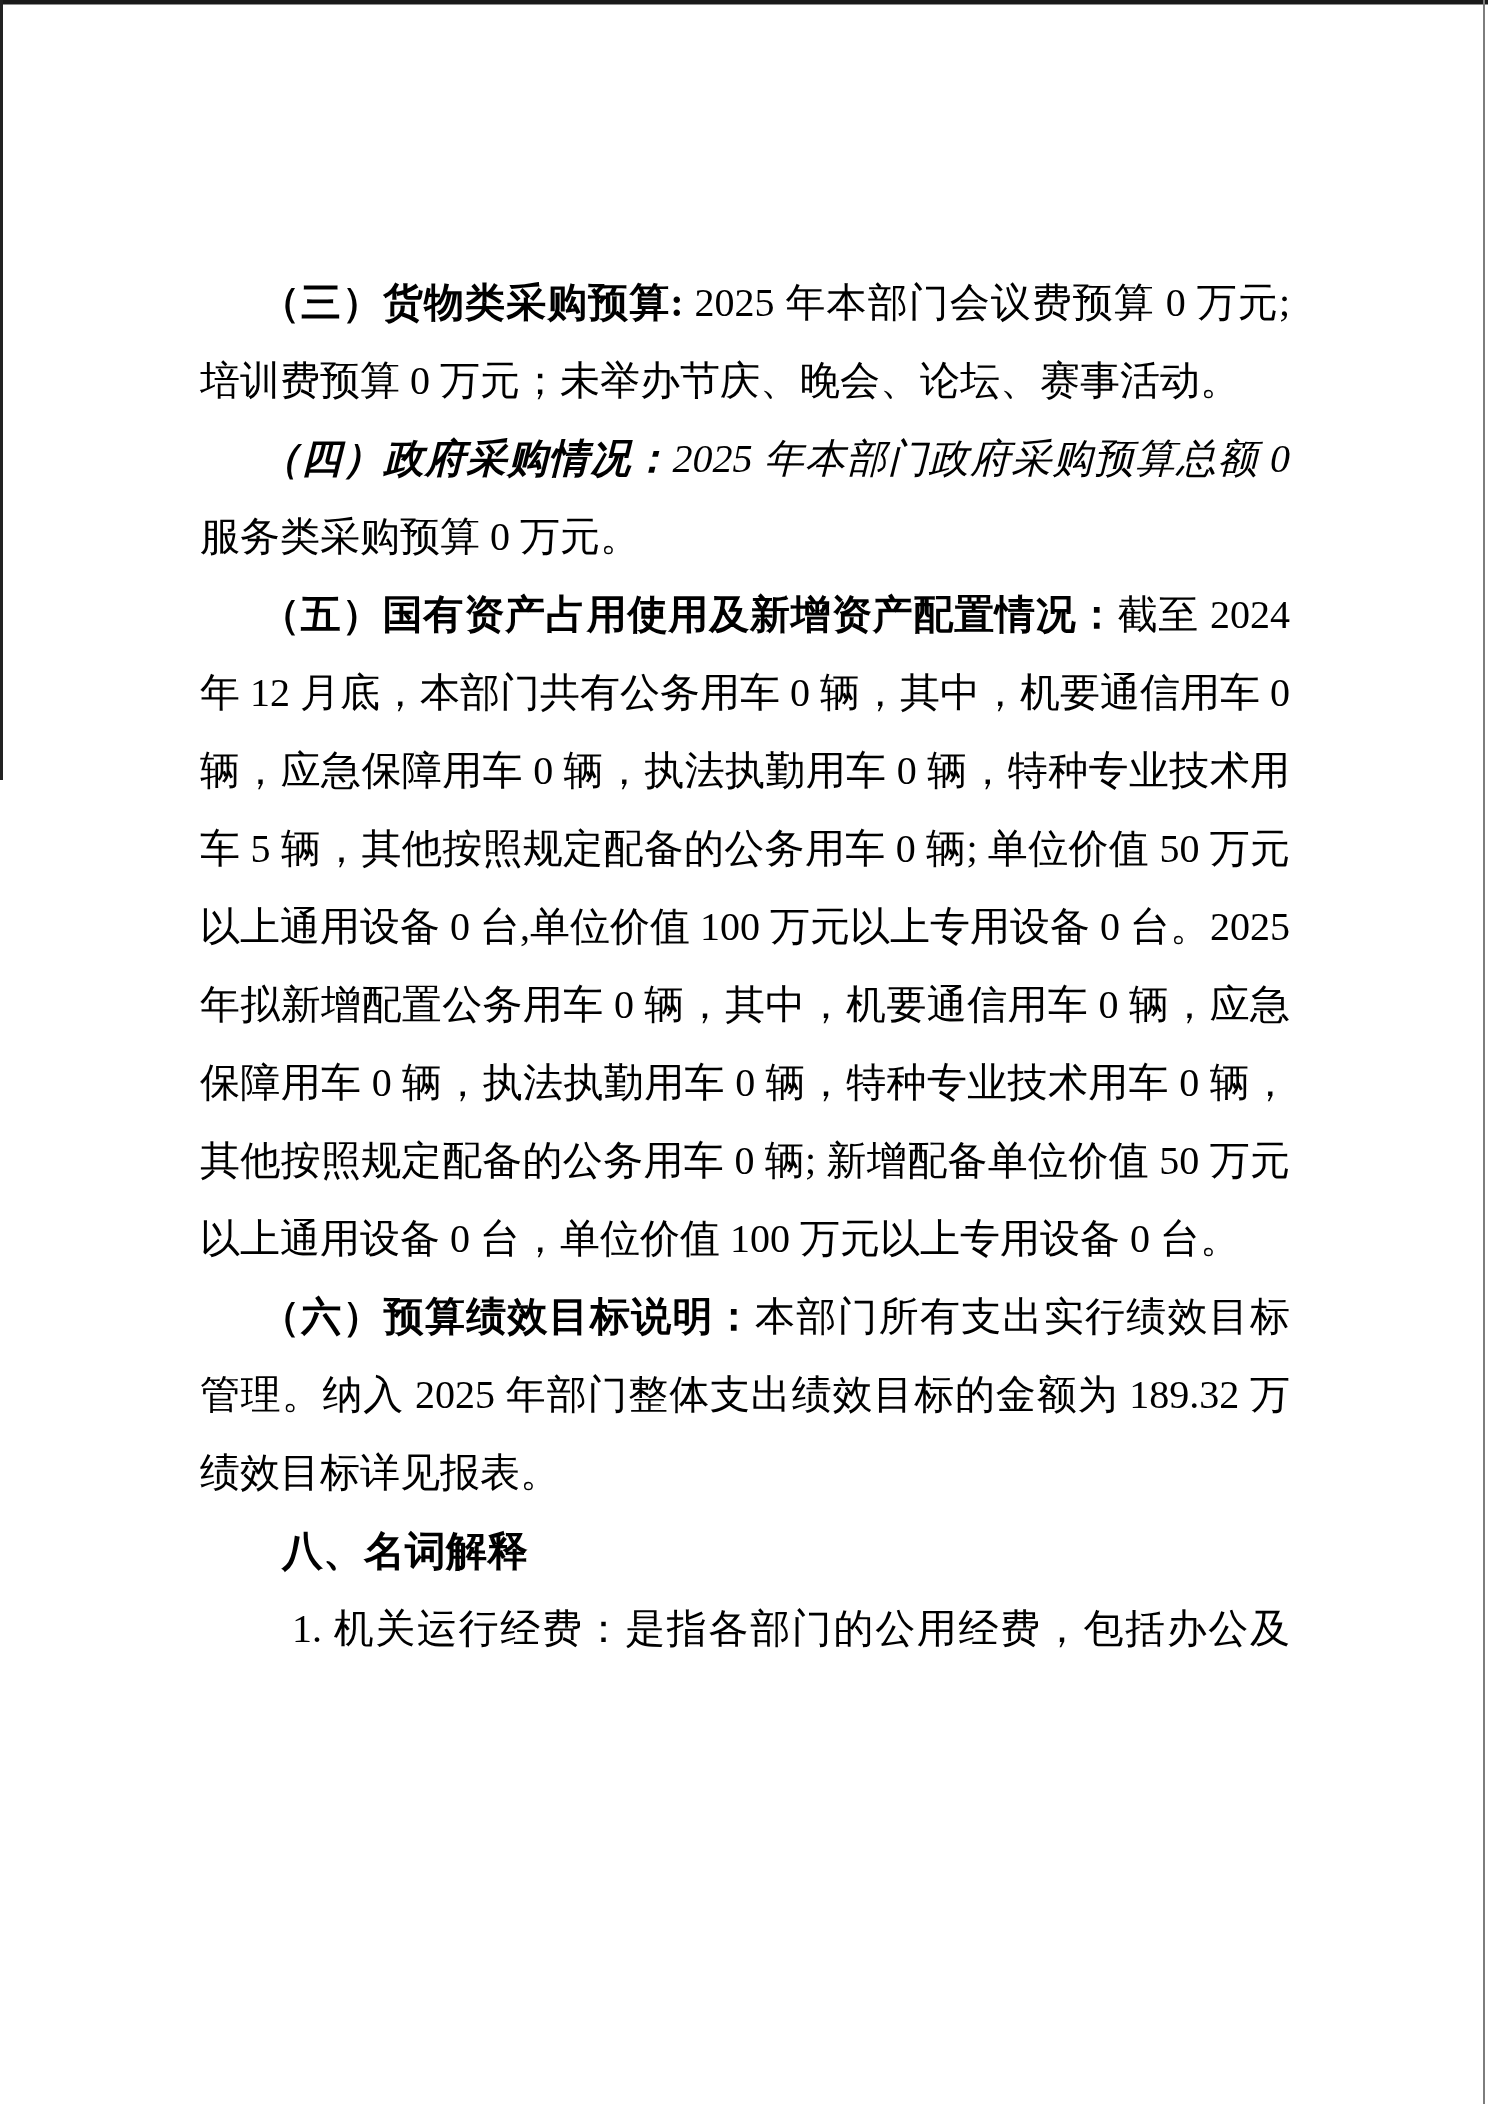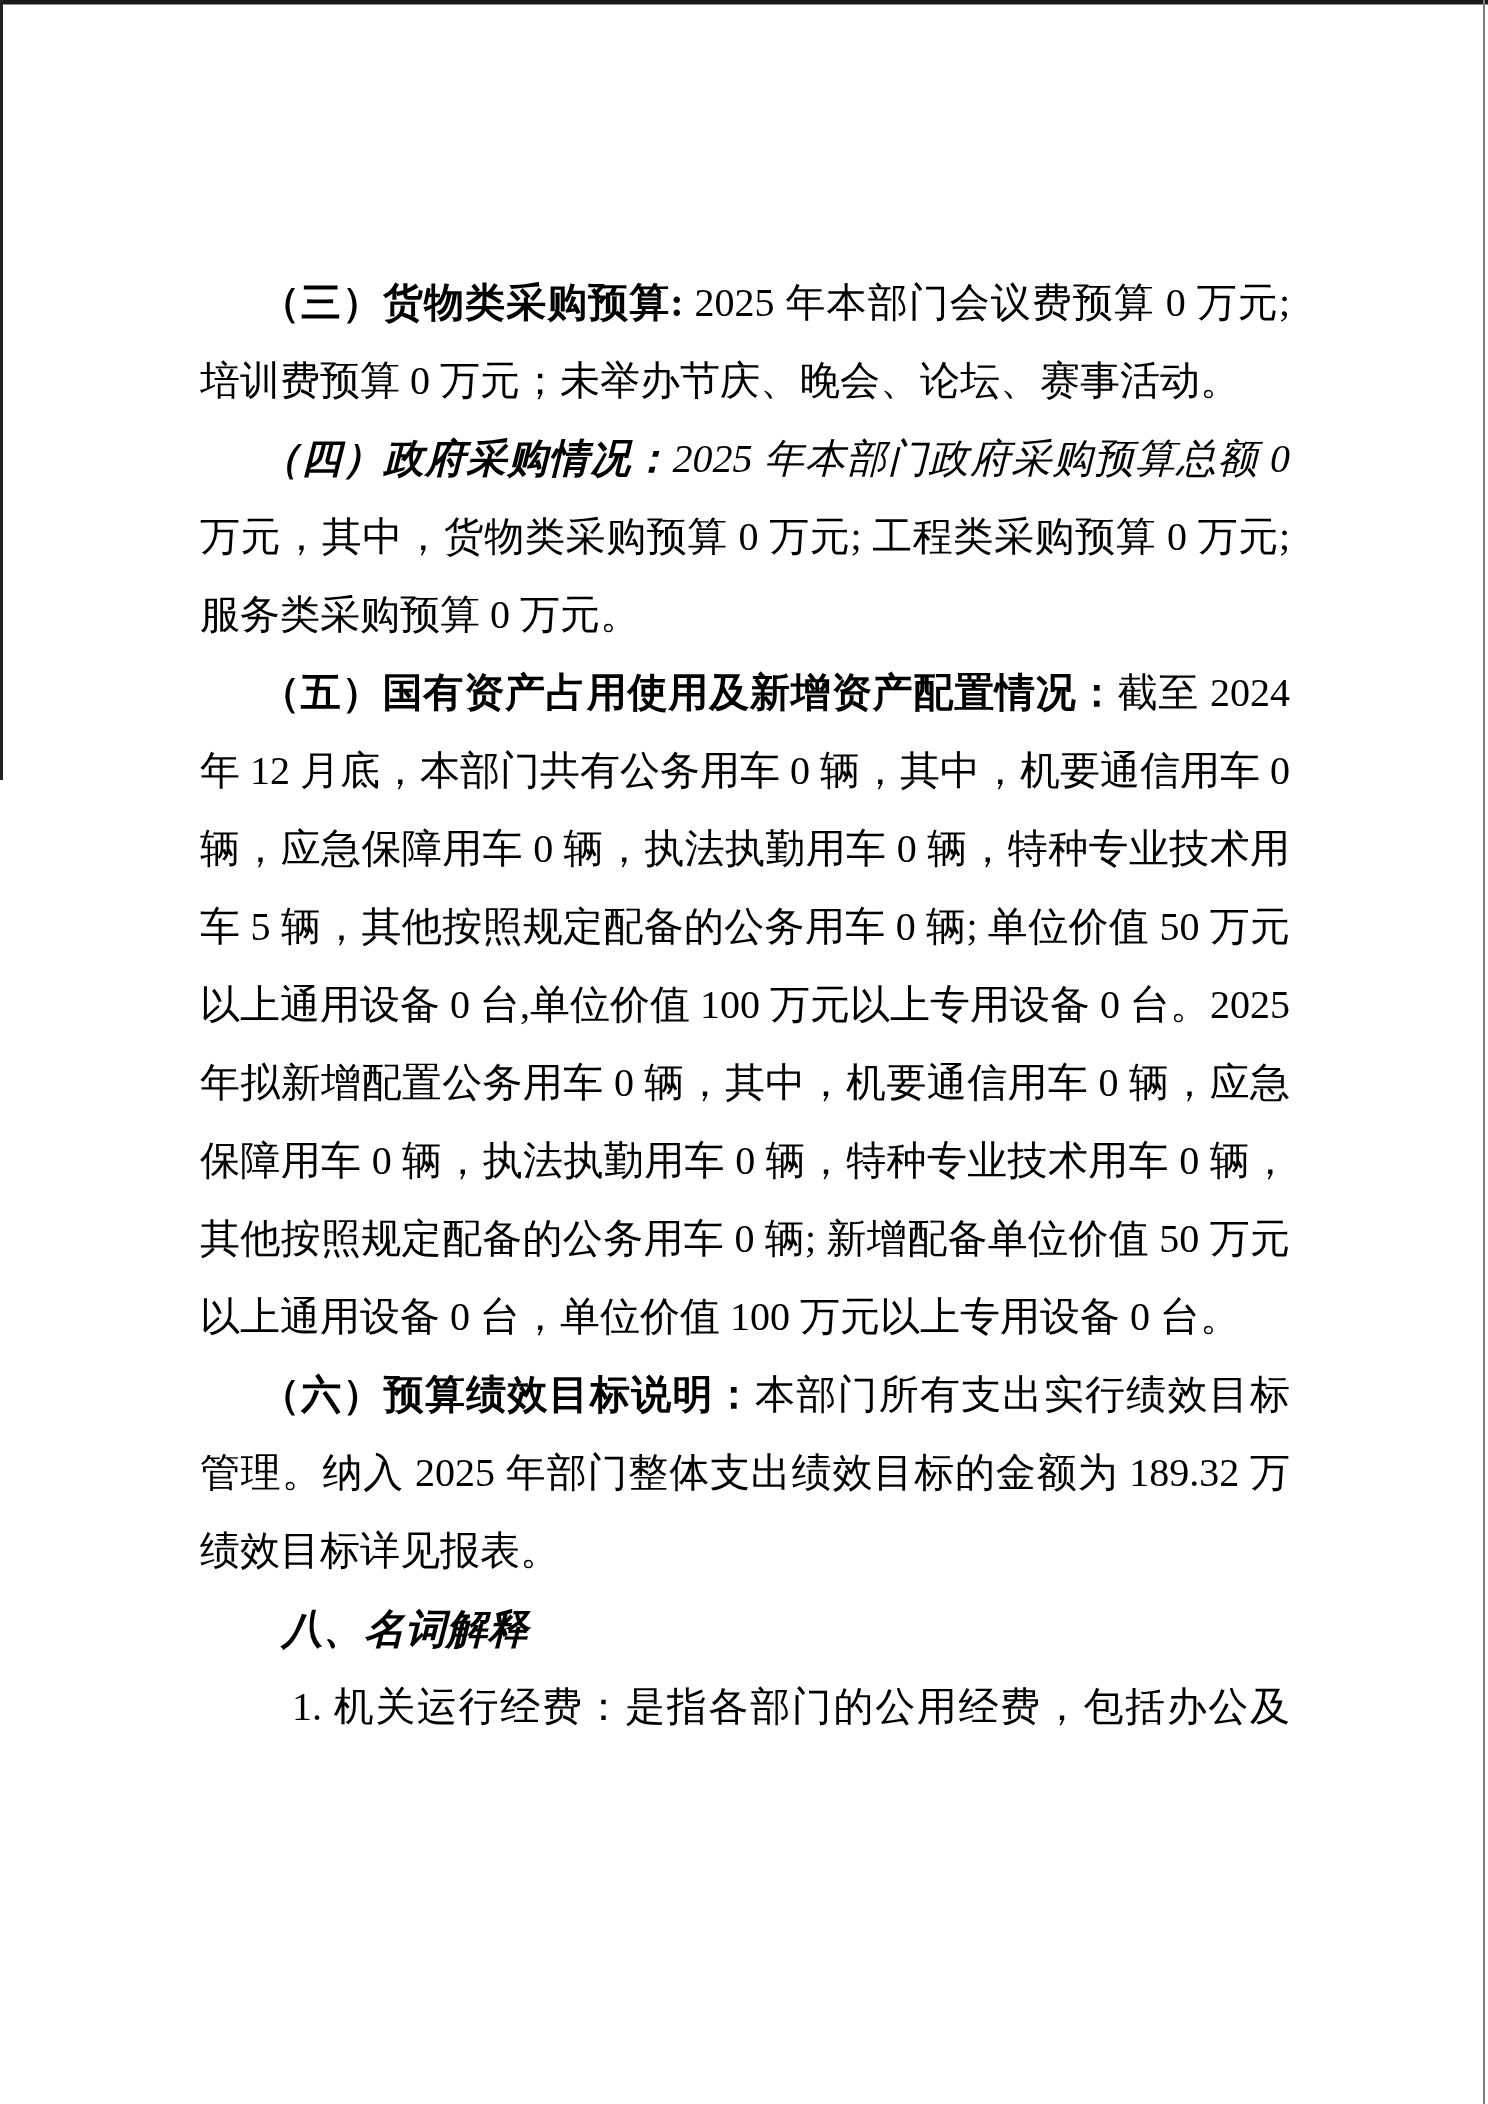--- a/index.html
+++ b/index.html
@@ -60,29 +60,28 @@
 <body>
 
 <div class="top-edge"></div>
 <div class="left-edge"></div>
 <div class="right-edge"></div>
 
 <div class="doc">
     <div class="line just" style="text-indent: 1.5em;"><span class="b">（三）货物类采购预算:</span><span class="r"> 2025 年本部门会议费预算 0 万元;</span></div>
     <div class="line"><span class="r">培训费预算 0 万元；未举办节庆、晚会、论坛、赛事活动。</span></div>
     <div class="line just" style="text-indent: 1.5em; font-style: italic;"><span class="b">（四）政府采购情况：</span><span class="r">2025 年本部门政府采购预算总额 0</span></div>
-    <div class="line just"><span class="r">万元，其中，货物类采购预算 0 万元; 工程类采购预算 0 万元;</span></div>
     <div class="line"><span class="r">服务类采购预算 0 万元。</span></div>
     <div class="line just" style="text-indent: 1.5em;"><span class="b">（五）国有资产占用使用及新增资产配置情况：</span><span class="r">截至 2024</span></div>
     <div class="line just"><span class="r">年 12 月底，本部门共有公务用车 0 辆，其中，机要通信用车 0</span></div>
     <div class="line just"><span class="r">辆，应急保障用车 0 辆，执法执勤用车 0 辆，特种专业技术用</span></div>
     <div class="line just"><span class="r">车 5 辆，其他按照规定配备的公务用车 0 辆; 单位价值 50 万元</span></div>
     <div class="line just"><span class="r">以上通用设备 0 台,单位价值 100 万元以上专用设备 0 台。2025</span></div>
     <div class="line just"><span class="r">年拟新增配置公务用车 0 辆，其中，机要通信用车 0 辆，应急</span></div>
     <div class="line just"><span class="r">保障用车 0 辆，执法执勤用车 0 辆，特种专业技术用车 0 辆，</span></div>
     <div class="line just"><span class="r">其他按照规定配备的公务用车 0 辆; 新增配备单位价值 50 万元</span></div>
     <div class="line"><span class="r">以上通用设备 0 台，单位价值 100 万元以上专用设备 0 台。</span></div>
     <div class="line just" style="text-indent: 1.5em;"><span class="b">（六）预算绩效目标说明：</span><span class="r">本部门所有支出实行绩效目标</span></div>
     <div class="line just"><span class="r">管理。纳入 2025 年部门整体支出绩效目标的金额为 189.32 万</span></div>
     <div class="line"><span class="r">绩效目标详见报表。</span></div>
-    <div class="line hei" style="text-indent: 2em; font-style: italic;"><span class="b">八、名词解释</span></div>
+    <div class="line hei" style="text-indent: 2em;"><span class="b">八、名词解释</span></div>
     <div class="line just" style="text-indent: 2.3em;"><span class="r">1. 机关运行经费：是指各部门的公用经费，包括办公及</span></div>
   </div>
 
 </body></html>

